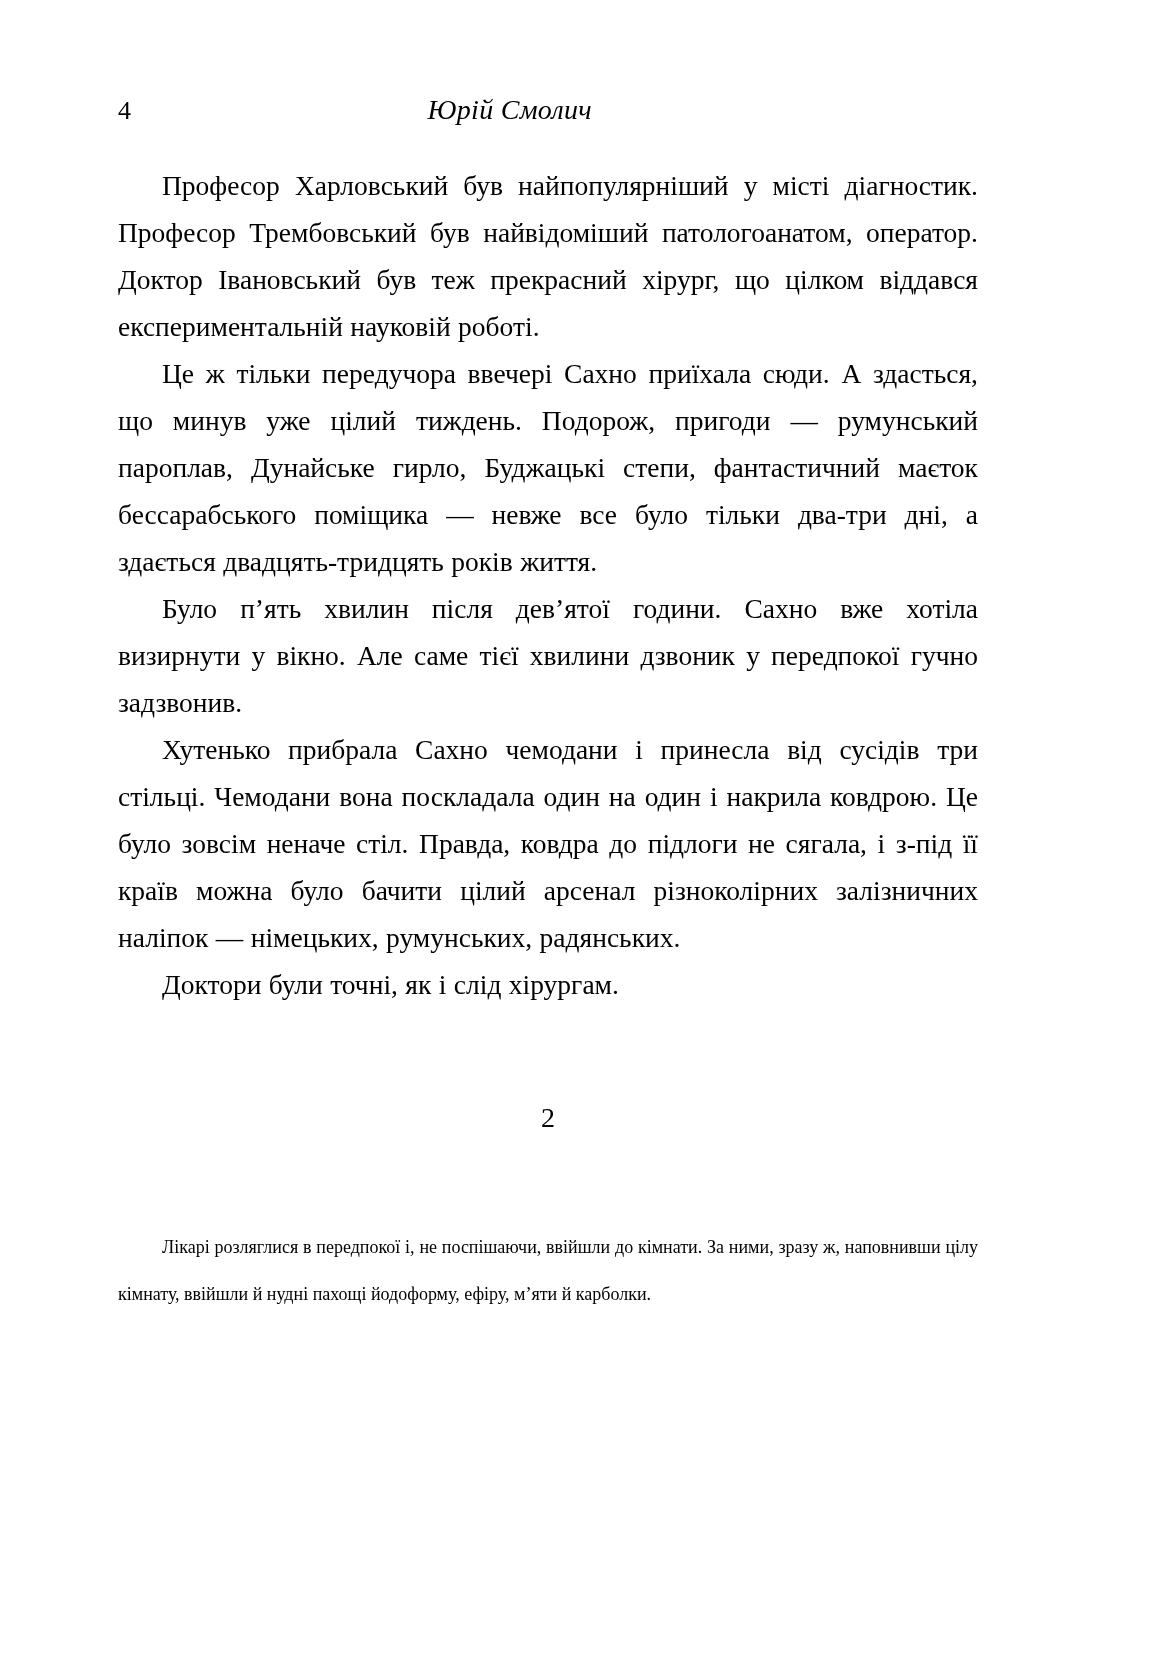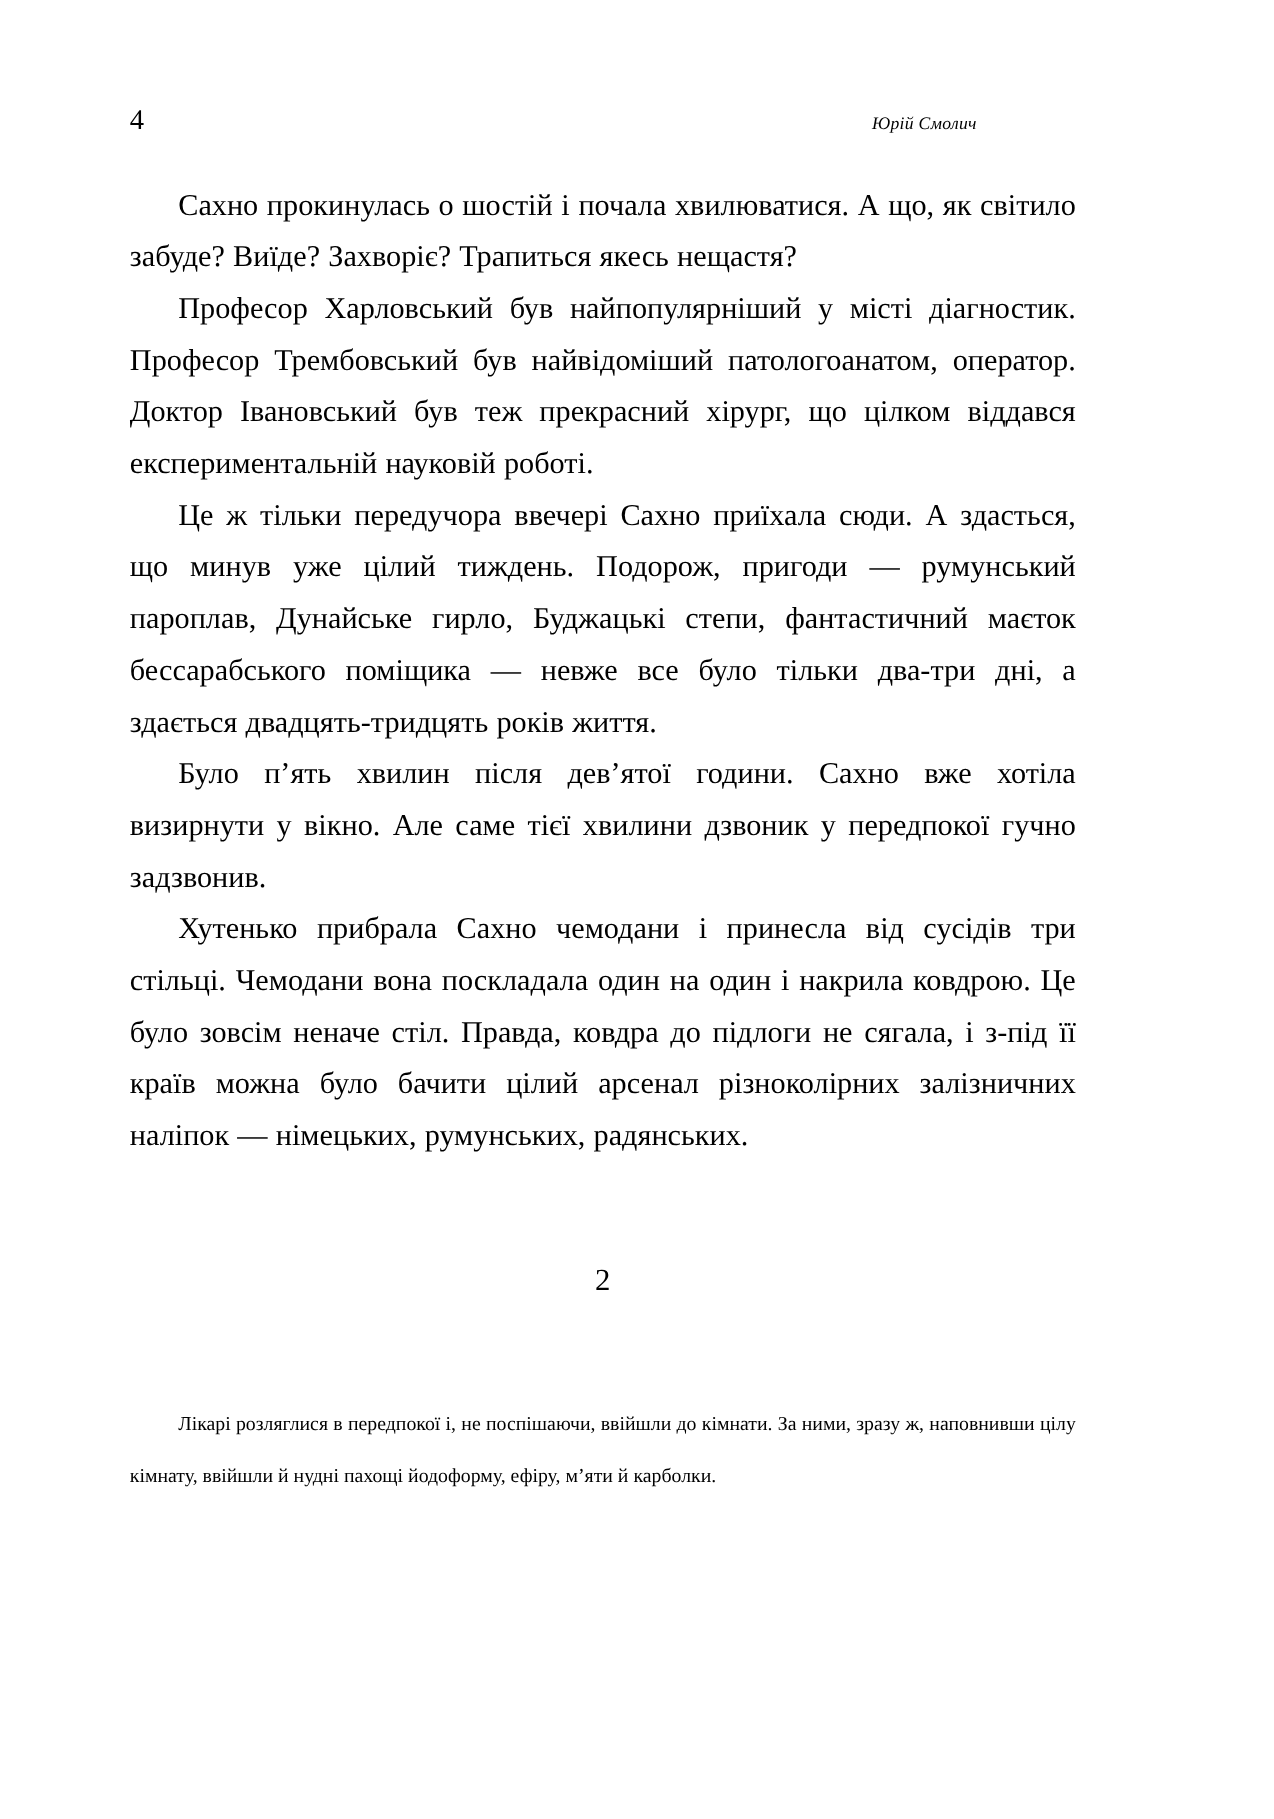--- a/index.html
+++ b/index.html
@@ -32,23 +32,23 @@
     margin-bottom: 26px;
   }
   .folio {
     font-size: 26px;
     line-height: 1;
     letter-spacing: 0.5px;
     flex: 0 0 auto;
   }
   .head-title {
     flex: 1 1 auto;
-    text-align: right;
+    text-align: center;
     font-style: italic;
-    font-size: 16px;
+    font-size: 28px;
     line-height: 1;
     padding-right: 90px;
     letter-spacing: 0.3px;
   }
   .body-text p {
     margin: 0;
     text-align: justify;
     text-indent: 44px;
     font-size: 27.5px;
     line-height: 47px;
@@ -76,25 +76,25 @@
 
 <div class="page">
   <div class="content">
 
     <div class="running-head">
       <span class="folio">4</span>
       <span class="head-title">Юрій Смолич</span>
     </div>
 
     <div class="body-text">
-      <p>Сахно прокинулась о шостій і почала хвилюватися. А що, як світило забуде? Виїде? Захворіє? Трапиться якесь нещастя?</p>
       <p>Професор Харловський був найпопулярніший у місті діагностик. Професор Трембовський був найвідоміший патологоанатом, оператор. Доктор Івановський був теж прекрасний хірург, що цілком віддався експериментальній науковій роботі.</p>
       <p>Це ж тільки передучора ввечері Сахно приїхала сюди. А здасться, що минув уже цілий тиждень. Подорож, пригоди — румунський пароплав, Дунайське гирло, Буджацькі степи, фантастичний маєток бессарабського поміщика — невже все було тільки два-три дні, а здається двадцять-тридцять років життя.</p>
       <p>Було п’ять хвилин після дев’ятої години. Сахно вже хотіла визирнути у вікно. Але саме тієї хвилини дзвоник у передпокої гучно задзвонив.</p>
       <p>Хутенько прибрала Сахно чемодани і принесла від сусідів три стільці. Чемодани вона поскладала один на один і накрила ковдрою. Це було зовсім неначе стіл. Правда, ковдра до підлоги не сягала, і з-під її країв можна було бачити цілий арсенал різноколірних залізничних наліпок — німецьких, румунських, радянських.</p>
+      <p>Доктори були точні, як і слід хірургам.</p>
     </div>
 
     <div class="section-break">2</div>
 
     <div class="section-body">
       <p>Лікарі розляглися в передпокої і, не поспішаючи, ввійшли до кімнати. За ними, зразу ж, наповнивши цілу кімнату, ввійшли й нудні пахощі йодоформу, ефіру, м’яти й карболки.</p>
     </div>
 
   </div>
 </div>

